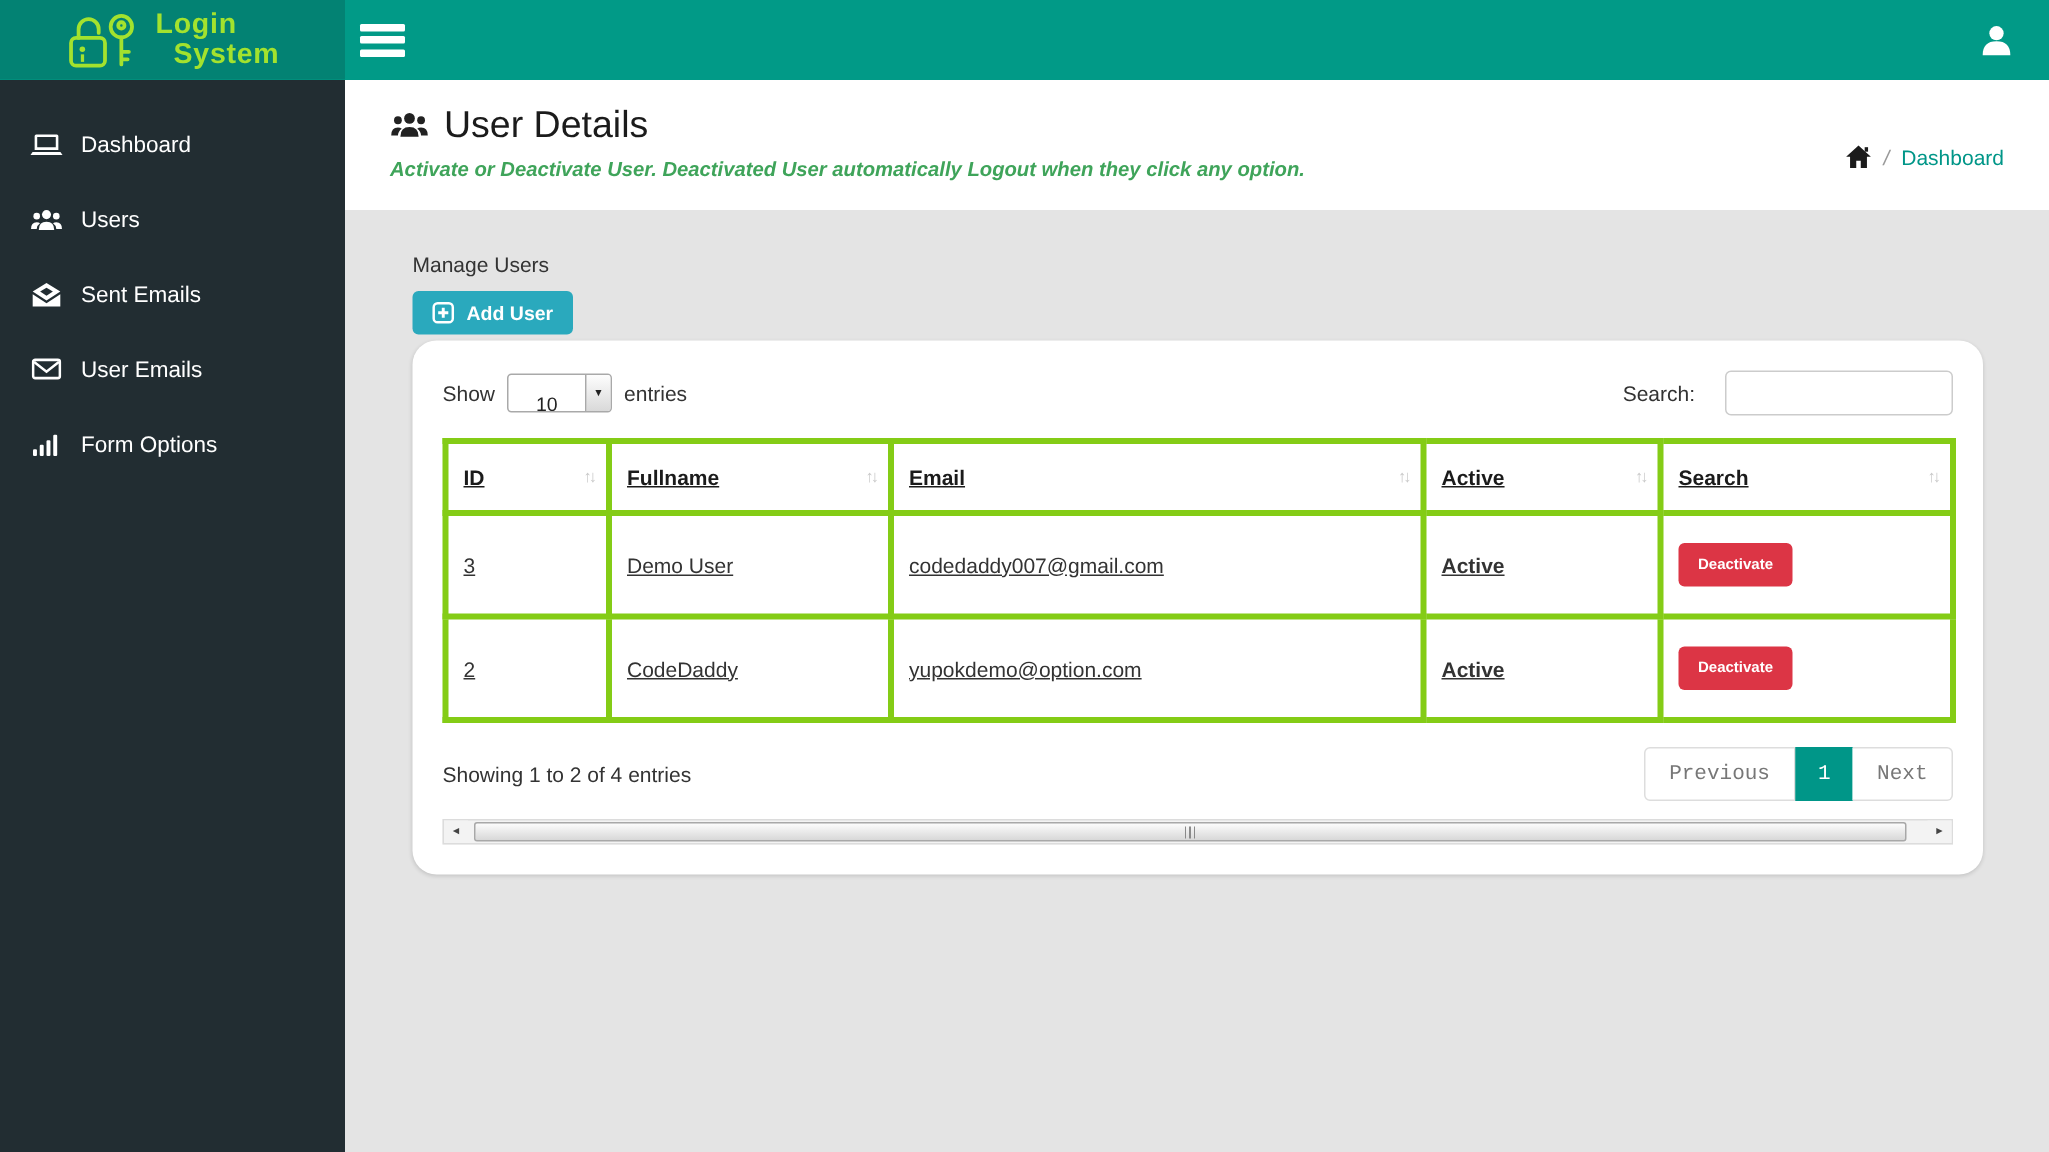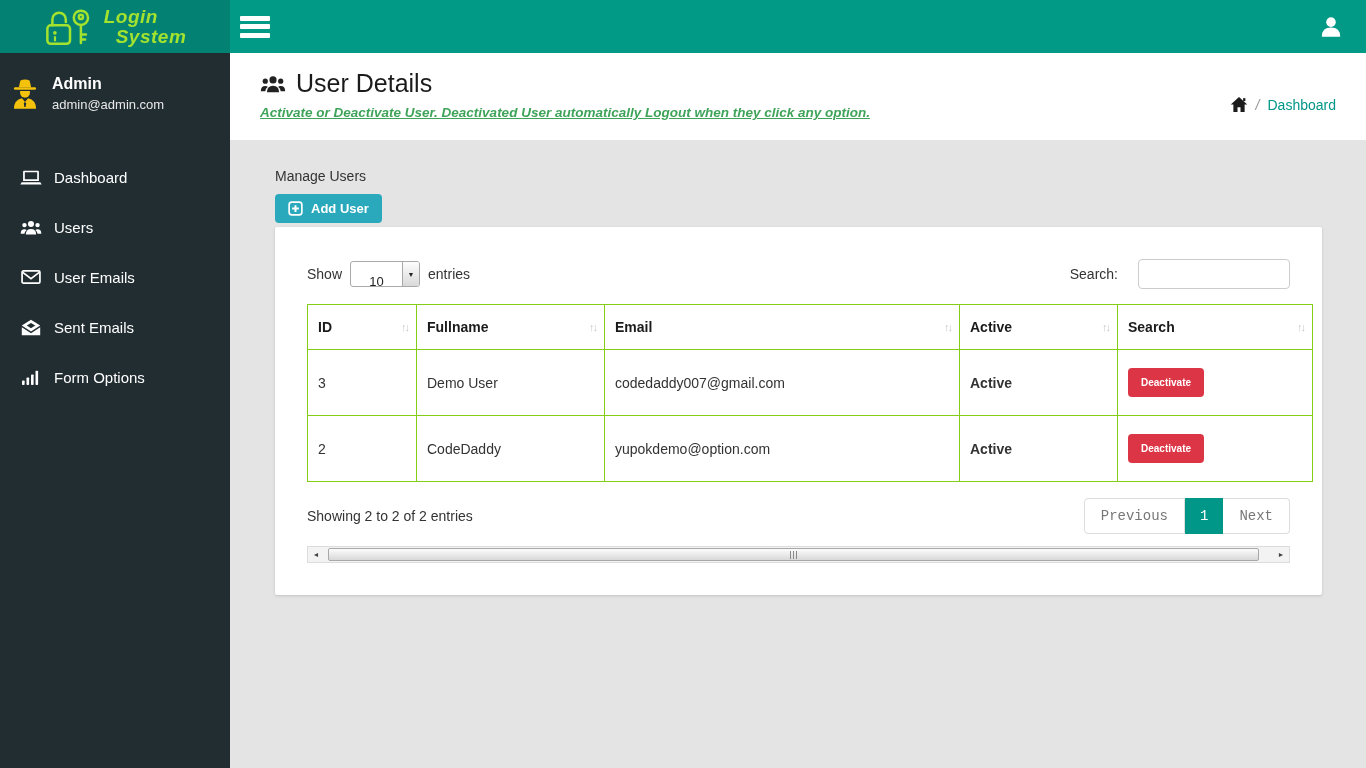--- a/index.html
+++ b/index.html
@@ -6,21 +6,21 @@
     --header-bg:#019a87;
     --logo-bg:#04datafix;
   }
   *{box-sizing:border-box;margin:0;padding:0;}
   html,body{width:1366px;height:768px;overflow:hidden;}
   body{font-family:"Liberation Sans","DejaVu Sans",sans-serif;background:var(--page-bg,#e4e4e4);color:#333;}
 
   
   .top-header{position:fixed;top:0;left:0;width:1366px;height:53px;display:flex;z-index:10;}
   .brand{width:230px;height:53px;background:var(--logo-bg,#038273);display:flex;align-items:center;justify-content:center;gap:8px;cursor:pointer;}
-  .brand-text{color:var(--brand-text,#a3e22e);font-size:19px;line-height:20px;font-weight:bold;letter-spacing:.5px;font-style:italic;}
+  .brand-text{color:var(--brand-text,#a3e22e);font-size:19px;line-height:20px;font-weight:bold;letter-spacing:.5px;}
   .brand-text span{display:block;}
   .brand-text .l2{padding-left:12px;}
   .topbar{flex:1;background:var(--header-bg,#019a87);display:flex;align-items:center;justify-content:space-between;padding:0 22px 0 10px;}
   .hamburger{width:30px;height:26px;display:flex;flex-direction:column;justify-content:space-between;cursor:pointer;padding:2px 0;}
   .hamburger span{display:block;height:5px;background:#fff;border-radius:1px;}
   .user-btn{width:26px;height:26px;color:#fff;cursor:pointer;}
 
   
   .sidebar{position:fixed;top:53px;left:0;width:230px;height:715px;background:var(--sidebar-bg,#222d32);color:#fff;}
   .admin-block{display:flex;align-items:center;gap:12px;padding:22px 10px 22px 10px;}
@@ -28,43 +28,43 @@
   .admin-email{font-size:13px;color:#e8e8e8;margin-top:4px;}
   .nav{padding-top:18px;}
   .nav-item{display:flex;align-items:center;gap:12px;padding:14px 10px 14px 20px;font-size:15px;color:#fff;cursor:pointer;}
   .nav-icon{width:22px;height:22px;flex:0 0 22px;color:#fff;display:flex;align-items:center;justify-content:center;}
 
   
   .main{margin-left:230px;padding-top:53px;}
   .content-header{background:#fff;padding:16px 30px 20px 30px;display:flex;justify-content:space-between;min-height:87px;}
   .page-title{display:flex;align-items:center;gap:10px;font-size:25px;font-weight:normal;color:#1b1b1b;}
   .title-icon{width:26px;height:26px;color:#222;}
-  .page-subtitle{margin-top:7px;font-size:13.5px;font-style:italic;font-weight:bold;color:var(--subtitle-green,#3fa45a);text-decoration:underline;}
+  .page-subtitle{margin-top:7px;font-size:13.5px;font-style:italic;font-weight:bold;color:var(--subtitle-green,#3fa45a);}
   .breadcrumb{display:flex;align-items:center;gap:8px;margin-top:26px;font-size:14px;height:20px;}
   .home-icon{width:18px;height:18px;color:#1b1b1b;}
   .breadcrumb .sep{color:#999;font-style:italic;}
   .breadcrumb a{color:var(--link-teal,#009688);text-decoration:none;cursor:pointer;}
 
   .content-body{padding:28px 45px;}
   .panel-heading{font-size:14px;color:#333;margin-bottom:10px;}
   .add-user-btn{display:inline-flex;align-items:center;gap:8px;background:var(--add-user-btn,#2aa9bd);color:#fff;border:none;border-radius:4px;padding:7px 13px;font-size:13px;font-weight:bold;cursor:pointer;font-family:inherit;}
   .plus-sq{width:15px;height:15px;display:block;}
 
-  .card{background:#fff;border-radius:2px;box-shadow:0 1px 3px rgba(0,0,0,.15);margin-top:4px;padding:32px;width:1047px;}
+  .card{background:#fff;border-radius:16px;box-shadow:0 1px 3px rgba(0,0,0,.15);margin-top:4px;padding:20px;width:1047px;}
 
   .table-controls{display:flex;justify-content:space-between;align-items:center;margin-bottom:15px;}
   .length-ctl{display:flex;align-items:center;gap:8px;font-size:14px;color:#333;}
   .select-box{width:70px;height:26px;border:1px solid #a9a9a9;border-radius:3px;background:#fff;display:flex;align-items:center;cursor:pointer;overflow:hidden;}
   .select-box .val{flex:1;text-align:center;font-size:13px;color:#222;margin-top:15px;}
   .select-btn{width:17px;height:24px;border-left:1px solid #a9a9a9;background:linear-gradient(#fdfdfd,#d9d9d9);display:flex;align-items:center;justify-content:center;font-size:7px;color:#222;}
   .search-ctl{display:flex;align-items:center;gap:20px;font-size:14px;color:#333;}
   .search-ctl input{width:152px;height:30px;border:1px solid #ccc;border-radius:4px;padding:0 8px;font-size:13px;outline:none;font-family:inherit;}
 
   table.users{width:100%;border-collapse:collapse;table-layout:fixed;}
-  table.users th,table.users td{border:1px solid #84cc16;text-align:left;vertical-align:middle;}
+  table.users th,table.users td{border:4px solid #84cc16;text-align:left;vertical-align:middle;text-decoration:underline;}
   table.users th{padding:14px 10px;font-size:14px;color:#1b1b1b;position:relative;}
   table.users td{padding:18px 10px;font-size:14px;color:#333;}
   td.status-cell{font-weight:bold;color:#1b1b1b;}
   td.options-cell{padding:12px 10px;}
   .sort-icons{position:absolute;right:8px;top:50%;transform:translateY(-50%);font-size:11px;color:#c9c9c9;letter-spacing:-2px;}
   .col-id{width:109px;}.col-fullname{width:188px;}.col-email{width:355px;}.col-status{width:158px;}.col-options{width:195px;}
   .deactivate-btn{background:var(--danger-btn,#dc3545);color:#fff;border:none;border-radius:4px;padding:9px 13px;font-size:10px;font-weight:bold;cursor:pointer;font-family:inherit;}
 
   .table-footer{display:flex;justify-content:space-between;align-items:center;margin-top:16px;}
   .info-text{font-size:14px;color:#333;}
@@ -110,33 +110,20 @@
     <div class="user-btn">
       <svg viewBox="0 0 24 24" width="26" height="26" fill="currentColor">
         <circle cx="12" cy="7.5" r="4.4"></circle>
         <path d="M3.5 21 q0 -8.5 8.5 -8.5 q8.5 0 8.5 8.5 z"></path>
       </svg>
     </div>
   </div>
 </header>
 
 <aside class="sidebar">
-  <div class="admin-block">
-    <svg width="30" height="32" viewBox="0 0 48 52" fill="#f4c20d">
-      <path d="M14 15 L16.5 4 Q24 1 31.5 4 L34 15 Z"></path>
-      <rect x="6" y="15" width="36" height="4" rx="2"></rect>
-      <path d="M16 21 h16 v3 a8 8 0 0 1 -16 0 Z"></path>
-      <path d="M6 50 Q6 36 19 33 L24 39 L29 33 Q42 36 42 50 Z"></path>
-      <path d="M22 41 l2 -2 l2 2 l-1 6 h-2 Z" fill="#222d32"></path>
-    </svg>
-    <div>
-      <div class="admin-name">Admin</div>
-      <div class="admin-email">admin@admin.com</div>
-    </div>
-  </div>
   <nav class="nav">
     <div class="nav-item">
       <span class="nav-icon">
         <svg viewBox="0 0 32 24" width="22" height="17" fill="currentColor">
           <path d="M6 2 h20 a1.5 1.5 0 0 1 1.5 1.5 V17 H4.5 V3.5 A1.5 1.5 0 0 1 6 2 Z M7 4.5 V14.5 H25 V4.5 Z" fill-rule="evenodd"></path>
           <path d="M2.5 19 h27 l2 3 h-31 Z"></path>
         </svg>
       </span>
       <span>Dashboard</span>
     </div>
@@ -148,36 +135,36 @@
           <circle cx="6.5" cy="8.5" r="3.2"></circle>
           <path d="M1 21 q0 -6.5 5.5 -6.5 q2 0 3.2 1 q-3 2 -3.2 5.5 z"></path>
           <circle cx="25.5" cy="8.5" r="3.2"></circle>
           <path d="M31 21 q0 -6.5 -5.5 -6.5 q-2 0 -3.2 1 q3 2 3.2 5.5 z"></path>
         </svg>
       </span>
       <span>Users</span>
     </div>
     <div class="nav-item">
       <span class="nav-icon">
-        <svg viewBox="0 0 28 22" width="20" height="16" fill="none" stroke="currentColor" stroke-width="2.4">
-          <rect x="1.5" y="2.5" width="25" height="17" rx="2"></rect>
-          <path d="M2.5 4.5 L14 13.5 L25.5 4.5"></path>
-        </svg>
-      </span>
-      <span>User Emails</span>
-    </div>
-    <div class="nav-item">
-      <span class="nav-icon">
         <svg viewBox="0 0 28 24" width="20" height="17" fill="currentColor">
           <path d="M14 1 L27 9 L14 17.5 L1 9 Z"></path>
           <path d="M1 11.5 V23 H27 V11.5 L14 20 Z"></path>
           <path d="M14 5.5 L20 9 L14 13 L8 9 Z" fill="#222d32"></path>
         </svg>
       </span>
       <span>Sent Emails</span>
+    </div>
+    <div class="nav-item">
+      <span class="nav-icon">
+        <svg viewBox="0 0 28 22" width="20" height="16" fill="none" stroke="currentColor" stroke-width="2.4">
+          <rect x="1.5" y="2.5" width="25" height="17" rx="2"></rect>
+          <path d="M2.5 4.5 L14 13.5 L25.5 4.5"></path>
+        </svg>
+      </span>
+      <span>User Emails</span>
     </div>
     <div class="nav-item">
       <span class="nav-icon">
         <svg viewBox="0 0 24 20" width="18" height="15" fill="currentColor">
           <rect x="0" y="14" width="3.5" height="6" rx="1"></rect>
           <rect x="6" y="10" width="3.5" height="10" rx="1"></rect>
           <rect x="12" y="6" width="3.5" height="14" rx="1"></rect>
           <rect x="18" y="1" width="3.5" height="19" rx="1"></rect>
         </svg>
       </span>
@@ -288,21 +275,21 @@
             <td>yupokdemo@option.com</td>
             <td class="status-cell">Active</td>
             <td class="options-cell">
               <button class="deactivate-btn">Deactivate</button>
             </td>
           </tr>
         </tbody>
       </table>
 
       <div class="table-footer">
-        <span class="info-text">Showing 2 to 2 of 2 entries</span>
+        <span class="info-text">Showing 1 to 2 of 4 entries</span>
         <div class="pagination">
           <a class="page-btn">Previous</a>
           <a class="page-btn active">1</a>
           <a class="page-btn">Next</a>
         </div>
       </div>
 
       <div class="hscrollbar">
         <div class="sb-arrow">◄</div>
         <div class="sb-track">

